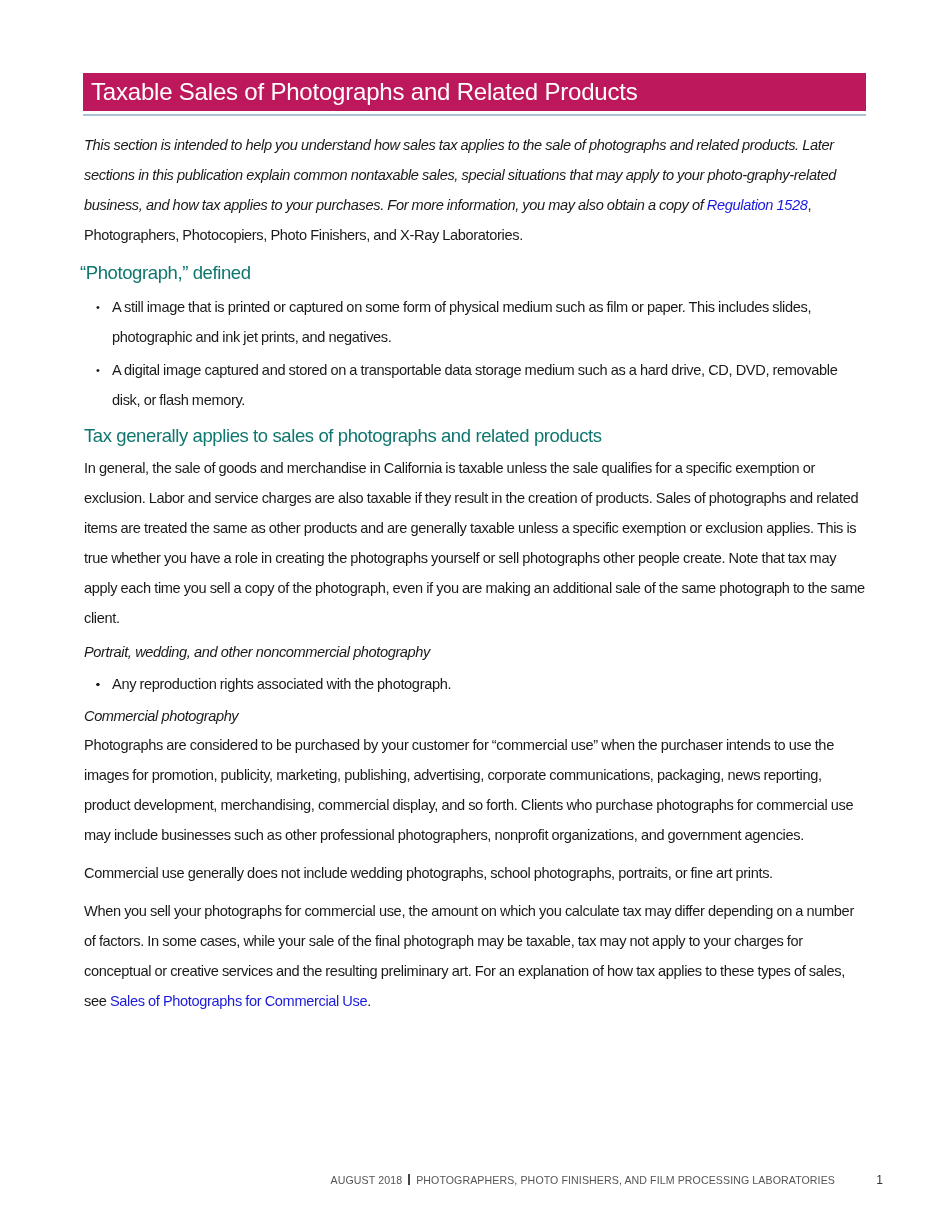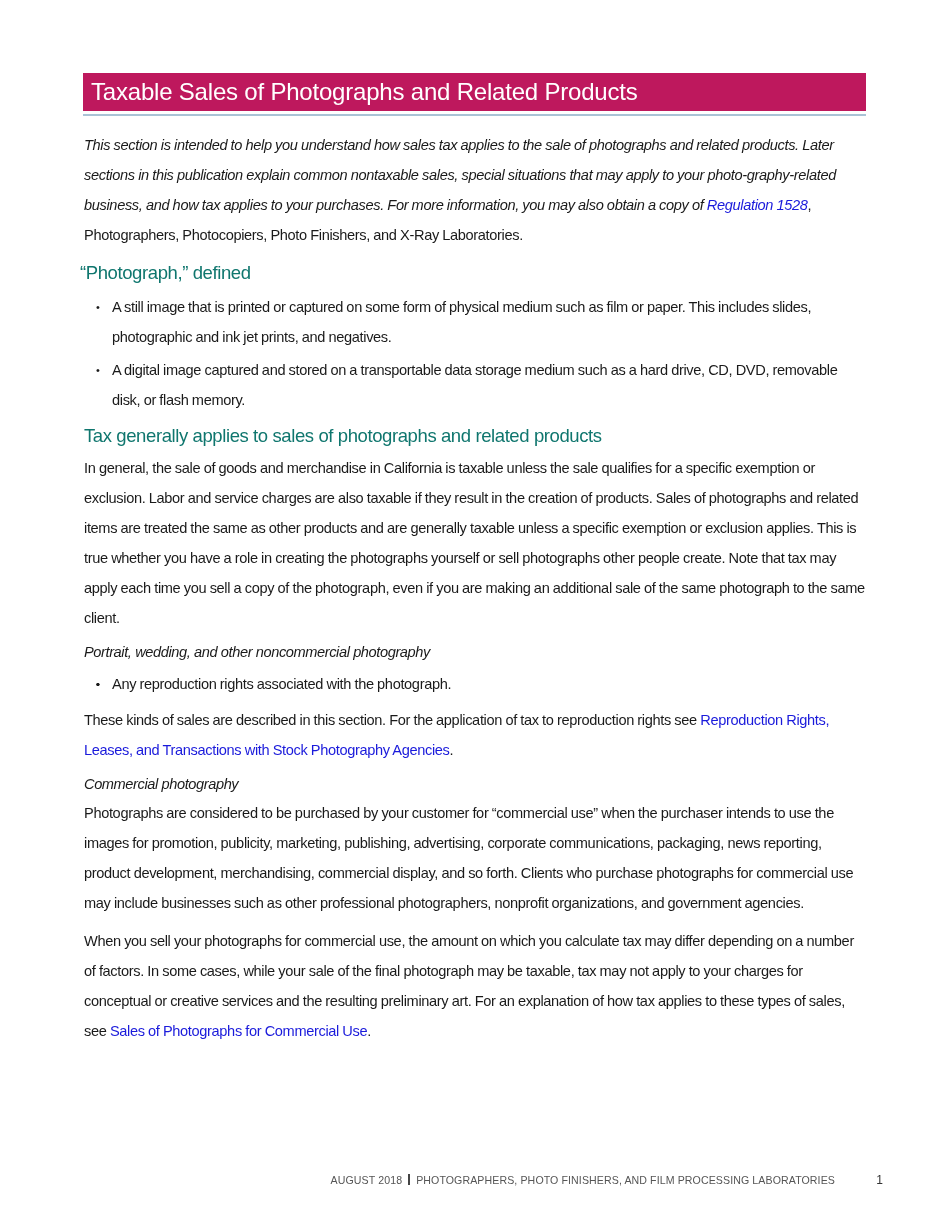--- a/index.html
+++ b/index.html
@@ -56,24 +56,24 @@
 
     <h2 class="h2 second">Tax generally applies to sales of photographs and related products</h2>
     <p class="txt para">In general, the sale of goods and merchandise in California is taxable unless the sale qualifies for a specific exemption or exclusion. Labor and service charges are also taxable if they result in the creation of products. Sales of photographs and related items are treated the same as other products and are generally taxable unless a specific exemption or exclusion applies. This is true whether you have a role in creating the photographs yourself or sell photographs other people create. Note that tax may apply each time you sell a copy of the photograph, even if you are making an additional sale of the same photograph to the same client.</p>
 
     <h3 class="h3">Portrait, wedding, and other noncommercial photography</h3>
     <ul class="bullets txt" style="margin-bottom:6px;">
       <li><span class="dot">•</span></li>
       <li><span class="dot">•</span></li>
       <li><span class="dot">•</span><span>Any reproduction rights associated with the photograph.</span></li>
     </ul>
-    <p class="txt para"><span>These kinds of sales are described in this section. For the application of tax to reproduction rights see </span><a class="link" href="#">Reproduction Rights, Leases, and Transactions with Stock Photography Agencies</a><span>.</span></p>
 
     <h3 class="h3">Commercial photography</h3>
     <p class="txt para">Photographs are considered to be purchased by your customer for “commercial use” when the purchaser intends to use the images for promotion, publicity, marketing, publishing, advertising, corporate communications, packaging, news reporting, product development, merchandising, commercial display, and so forth. Clients who purchase photographs for commercial use may include businesses such as other professional photographers, nonprofit organizations, and government agencies.</p>
+    <p class="txt para">Commercial use generally does not include wedding photographs, school photographs, portraits, or fine art prints.</p>
     <p class="txt para"><span>When you sell your photographs for commercial use, the amount on which you calculate tax may differ depending on a number of factors. In some cases, while your sale of the final photograph may be taxable, tax may not apply to your charges for conceptual or creative services and the resulting preliminary art. For an explanation of how tax applies to these types of sales, see </span><a class="link" href="#">Sales of Photographs for Commercial Use</a><span>.</span></p>
   </div>
 
   <div class="footer">
     <div class="ftext">
       <span>AUGUST 2018</span><span class="sep"></span><span>PHOTOGRAPHERS, PHOTO FINISHERS, AND FILM PROCESSING LABORATORIES</span>
     </div>
     <div class="pnum">1</div>
   </div>
 </div>

